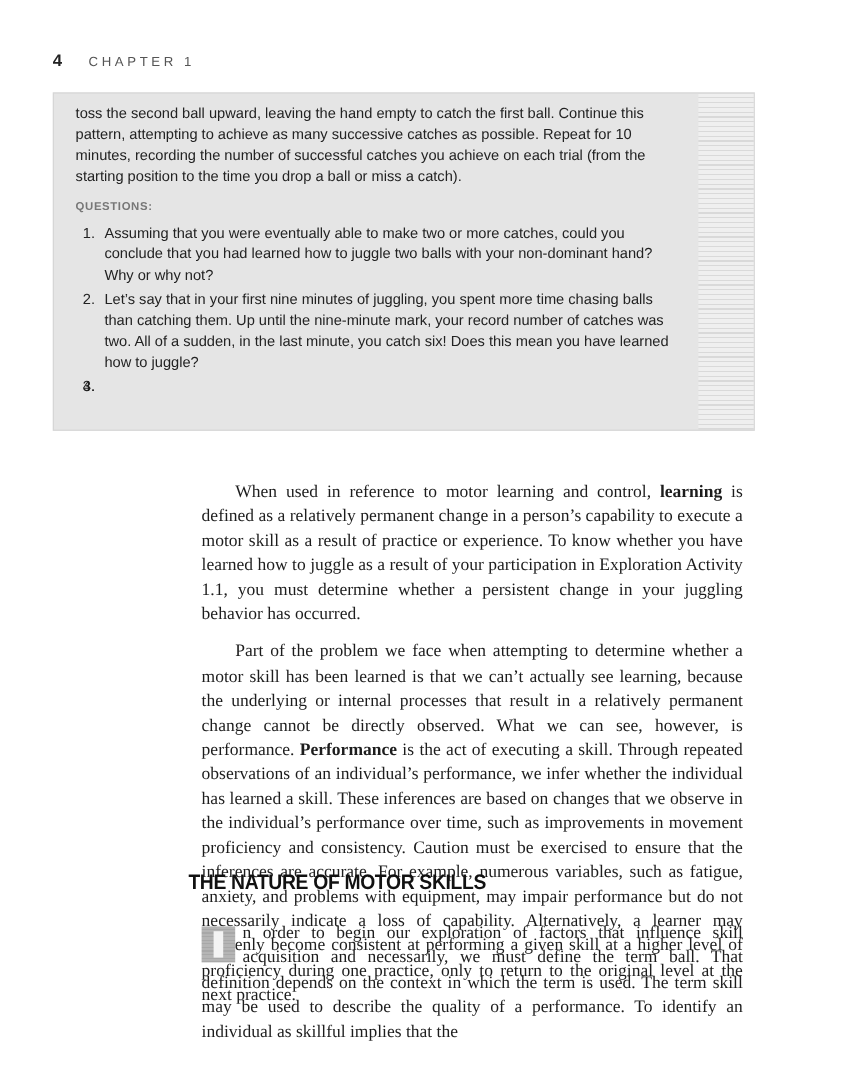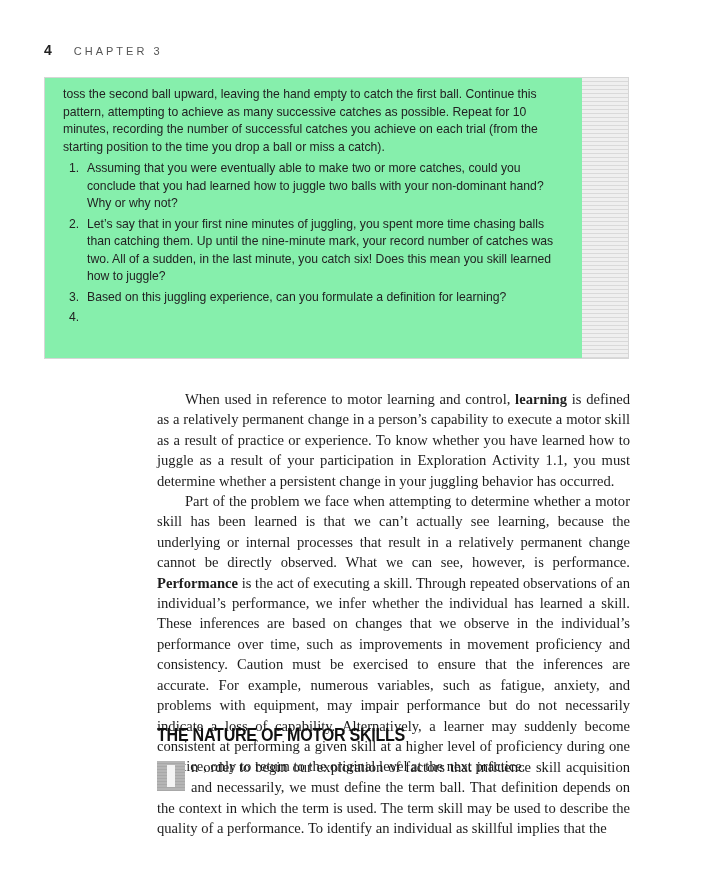--- a/index.html
+++ b/index.html
@@ -1,58 +1,59 @@
 <!DOCTYPE html>
 <html><head>
 <meta charset="utf-8">
 <style>
   html, body { margin: 0; padding: 0; background: #ffffff; }
   body { width: 707px; height: 896px; position: relative; overflow: hidden; color: #1d1d1d; }
   .runhead { position: absolute; left: 44px; top: 42px; height: 20px; display: flex; align-items: baseline; }
   .pagenum { font-family: "Liberation Sans", sans-serif; font-weight: bold; font-size: 14px; color: #222; }
   .chapter { font-family: "Liberation Sans", sans-serif; font-size: 11px; letter-spacing: 3px; color: #555; margin-left: 22px; }
 
-  .box { position: absolute; left: 44px; top: 77px; width: 585px; height: 282px; background: #86efac; border: 1px solid #d6d6d6; box-sizing: border-box; }
+  .box { position: absolute; left: 44px; top: 77px; width: 585px; height: 282px; background: #e5e5e5; border: 1px solid #d6d6d6; box-sizing: border-box; }
   .box-stripes { position: absolute; right: 0; top: 0; width: 46px; height: 100%;
     background: repeating-linear-gradient(to bottom, #efefef 0px, #efefef 3px, #d9d9d9 3px, #d9d9d9 4px); }
   .box-content { position: absolute; left: 18px; top: 8px; width: 500px; font-family: "Liberation Sans", sans-serif; font-size: 12.2px; line-height: 17.5px; color: #222; }
   .box-content p { margin: 0; }
   .q-title { margin-top: 8px !important; font-weight: bold; font-size: 9.5px; letter-spacing: 0.5px; color: #777; }
   .qlist { margin: 4px 0 0 0; padding: 0; list-style: none; }
   .qlist li { position: relative; padding-left: 24px; margin-bottom: 3px; }
   .qlist li .qn { position: absolute; left: 6px; top: 0; }
 
   .body { position: absolute; left: 157px; width: 473px; font-family: "Liberation Serif", serif; font-size: 14.6px; line-height: 20.4px; color: #1d1d1d; text-align: justify; }
-  .body p { margin: 0; text-indent: 28px; }
+  .body p { margin: 11px; text-indent: 28px; }
   .body p.noindent { text-indent: 0; }
   .b { font-weight: bold; }
   .i { }
 
   .h2 { position: absolute; left: 157px; top: 725px; font-family: "Liberation Sans", sans-serif; font-weight: bold; font-size: 17.5px; letter-spacing: -0.3px; color: #111; transform: scaleX(0.92); transform-origin: left; }
 
   .dropcap { float: left; width: 28px; height: 30px; margin: 4px 6px 0 0; position: relative;
     background: repeating-linear-gradient(to bottom, #b5b5b5 0px, #b5b5b5 2px, #a8a8a8 2px, #a8a8a8 3px); }
   .dropcap span { position: absolute; left: 10px; top: 4px; width: 8px; height: 22px; background: #f4f4f4; color: transparent; font-size: 1px; overflow: hidden; }
 </style>
 </head>
 <body>
 
 <div class="runhead">
   <span class="pagenum">4</span>
-  <span class="chapter">CHAPTER 3</span>
+  <span class="chapter">CHAPTER 1</span>
 </div>
 
 <div class="box">
   <div class="box-stripes"></div>
   <div class="box-content">
     <p>toss the second ball upward, leaving the hand empty to catch the first ball. Continue this pattern, attempting to achieve as many successive catches as possible. Repeat for 10 minutes, recording the number of successful catches you achieve on each trial (from the starting position to the time you drop a ball or miss a catch).</p>
+    <p class="q-title">QUESTIONS:</p>
     <ul class="qlist">
       <li><span class="qn">1.</span><span>Assuming that you were eventually able to make two or more catches, could you conclude that you had learned how to juggle two balls with your non-dominant hand? Why or why not?</span></li>
-      <li><span class="qn">2.</span><span>Let’s say that in your first nine minutes of juggling, you spent more time chasing balls than catching them. Up until the nine-minute mark, your record number of catches was two. All of a sudden, in the last minute, you catch six! Does this mean you skill learned how to juggle?</span></li>
-      <li><span class="qn">3.</span><span>Based on this juggling experience, can you formulate a definition for learning?</span></li>
+      <li><span class="qn">2.</span><span>Let’s say that in your first nine minutes of juggling, you spent more time chasing balls than catching them. Up until the nine-minute mark, your record number of catches was two. All of a sudden, in the last minute, you catch six! Does this mean you have learned how to juggle?</span></li>
+      <li><span class="qn">3.</span></li>
       <li><span class="qn">4.</span></li>
     </ul>
   </div>
 </div>
 
 <div class="body" style="top: 389px;">
   <p><span>When used in reference to motor learning and control, </span><span class="b">learning</span><span> is defined as a relatively permanent change in a person’s capability to execute a motor skill as a result of practice or experience. To know whether you have learned how to juggle as a result of your participation in Exploration Activity 1.1, you must determine whether a persistent change in your juggling behavior has occurred.</span></p>
   <p><span>Part of the problem we face when attempting to determine whether a motor skill has been learned is that we can’t actually </span><span class="i">see</span><span> learning, because the underlying or internal processes that result in a relatively permanent change cannot be directly observed. What we can see, however, is performance. </span><span class="b">Performance</span><span> is the act of executing a skill. Through repeated observations of an individual’s performance, we infer whether the individual has learned a skill. These inferences are based on changes that we observe in the individual’s performance over time, such as improvements in movement proficiency and consistency. Caution must be exercised to ensure that the inferences are accurate. For example, numerous variables, such as fatigue, anxiety, and problems with equipment, may impair performance but do not necessarily indicate a loss of capability. Alternatively, a learner may suddenly become consistent at performing a given skill at a higher level of proficiency during one practice, only to return to the original level at the next practice.</span></p>
 </div>
 

